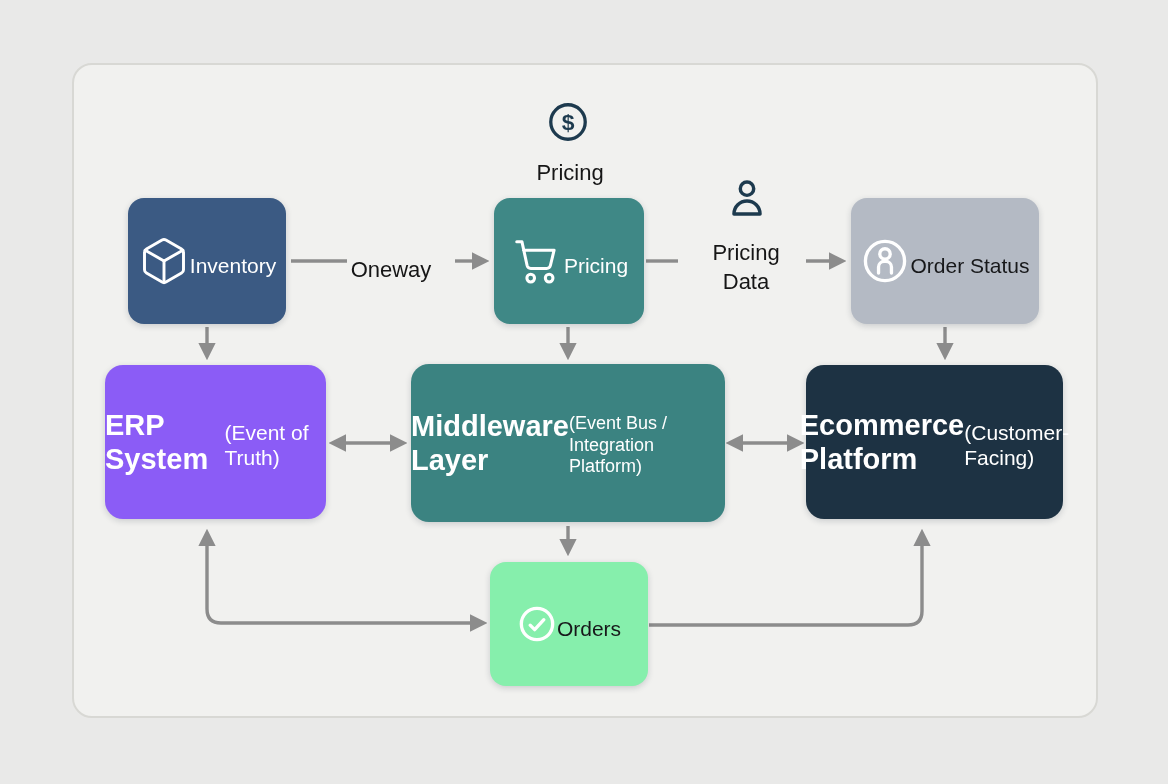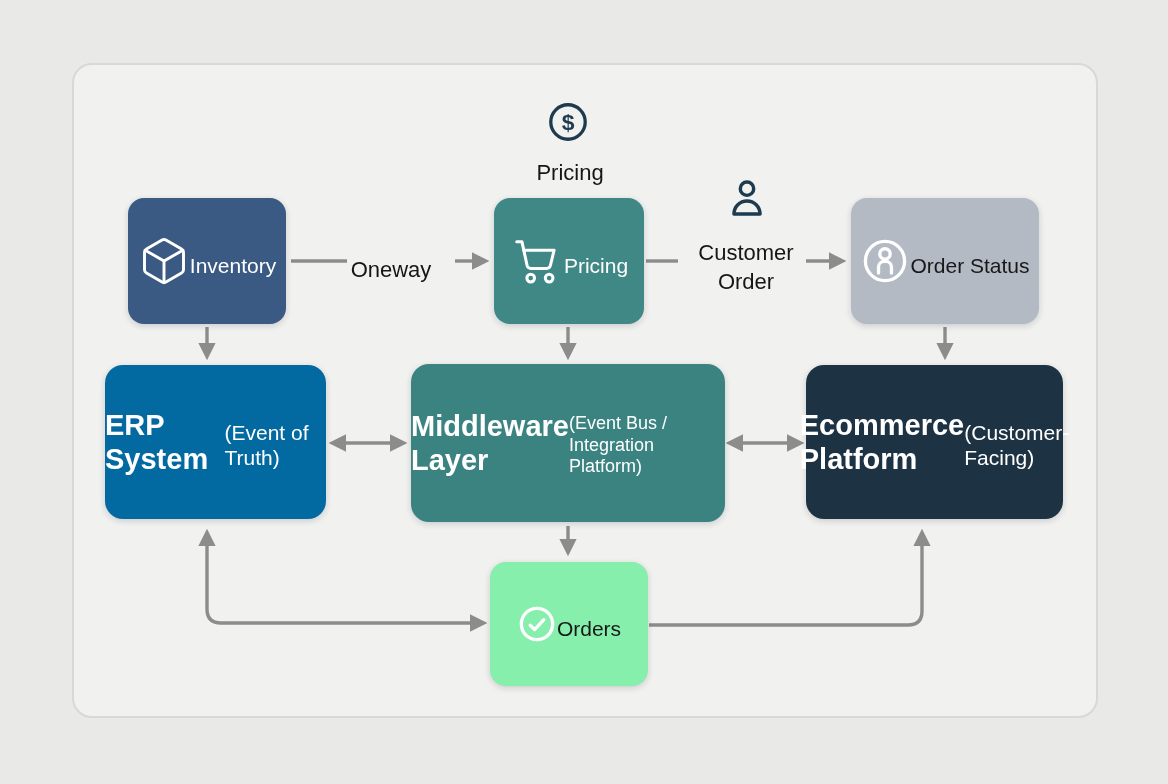--- a/index.html
+++ b/index.html
@@ -20,21 +20,21 @@
     justify-content:center;box-sizing:border-box;text-align:left;
     box-shadow:0 2px 6px rgba(30,40,55,.18);
   }
   .node .icon{display:block;line-height:0;}
   .node-label{font-size:21px;font-weight:500;margin-top:9px;}
   .light-label{color:#ffffff;}
   .dark-label{color:#17181a;}
   .inventory{left:128px;top:198px;width:158px;height:126px;border-radius:16px;background:#3b5a83;}
   .pricing-box{left:494px;top:198px;width:150px;height:126px;border-radius:16px;background:#3f8886;}
   .orderstatus{left:851px;top:198px;width:188px;height:126px;border-radius:16px;background:#b4bac4;}
-  .erp{left:105px;top:365px;width:221px;height:154px;border-radius:18px;background:#0369a1;}
+  .erp{left:105px;top:365px;width:221px;height:154px;border-radius:18px;background:#8b5cf6;}
   .middleware{left:411px;top:364px;width:314px;height:158px;border-radius:18px;background:#3b8381;}
   .ecommerce{left:806px;top:365px;width:257px;height:154px;border-radius:18px;background:#1d3243;}
   .orders{left:490px;top:562px;width:158px;height:124px;border-radius:16px;background:#86efac;}
   .big-title{font-size:29px;font-weight:700;color:#fff;line-height:1.18;}
   .big-sub{font-size:21px;font-weight:400;color:#fff;margin-top:6px;line-height:1.2;}
   .middleware .big-title{width:230px;}
   .middleware .big-sub{font-size:18px;margin-top:5px;}
   .ecommerce .big-title{width:225px;}
   .float-label{
     position:absolute;text-align:center;font-size:22px;font-weight:500;color:#161616;
@@ -79,21 +79,21 @@
   <div class="float-label" style="left:510px;top:158px;width:120px;">Pricing</div>
 
   <div class="float-label" style="left:330px;top:247px;width:122px;margin-top:8px;">Oneway</div>
 
   <span class="float-icon" style="left:724px;top:176px;">
     <svg width="46" height="46" viewBox="0 0 24 24" fill="none" stroke="#1d3a4e" stroke-width="1.8" stroke-linecap="round" stroke-linejoin="round">
       <circle cx="12" cy="6.6" r="3.5"></circle>
       <path d="M5.2 19.8a6.8 6.8 0 0 1 13.6 0z"></path>
     </svg>
   </span>
-  <div class="float-label" style="left:688px;top:238px;width:116px;">Customer Order</div>
+  <div class="float-label" style="left:688px;top:238px;width:116px;">Pricing Data</div>
 
   <div class="node inventory">
     <span class="icon">
       <svg width="52" height="52" viewBox="0 0 24 24" fill="none" stroke="#ffffff" stroke-width="1.35" stroke-linecap="round" stroke-linejoin="round">
         <path d="M21 16V8a1.8 1.8 0 0 0-.9-1.56l-7.2-4.1a1.8 1.8 0 0 0-1.8 0l-7.2 4.1A1.8 1.8 0 0 0 3 8v8a1.8 1.8 0 0 0 .9 1.56l7.2 4.1a1.8 1.8 0 0 0 1.8 0l7.2-4.1A1.8 1.8 0 0 0 21 16z"></path>
         <path d="M3.3 7l8.7 5 8.7-5"></path>
         <path d="M12 22V12"></path>
       </svg>
     </span>
     <span class="node-label light-label">Inventory</span>

